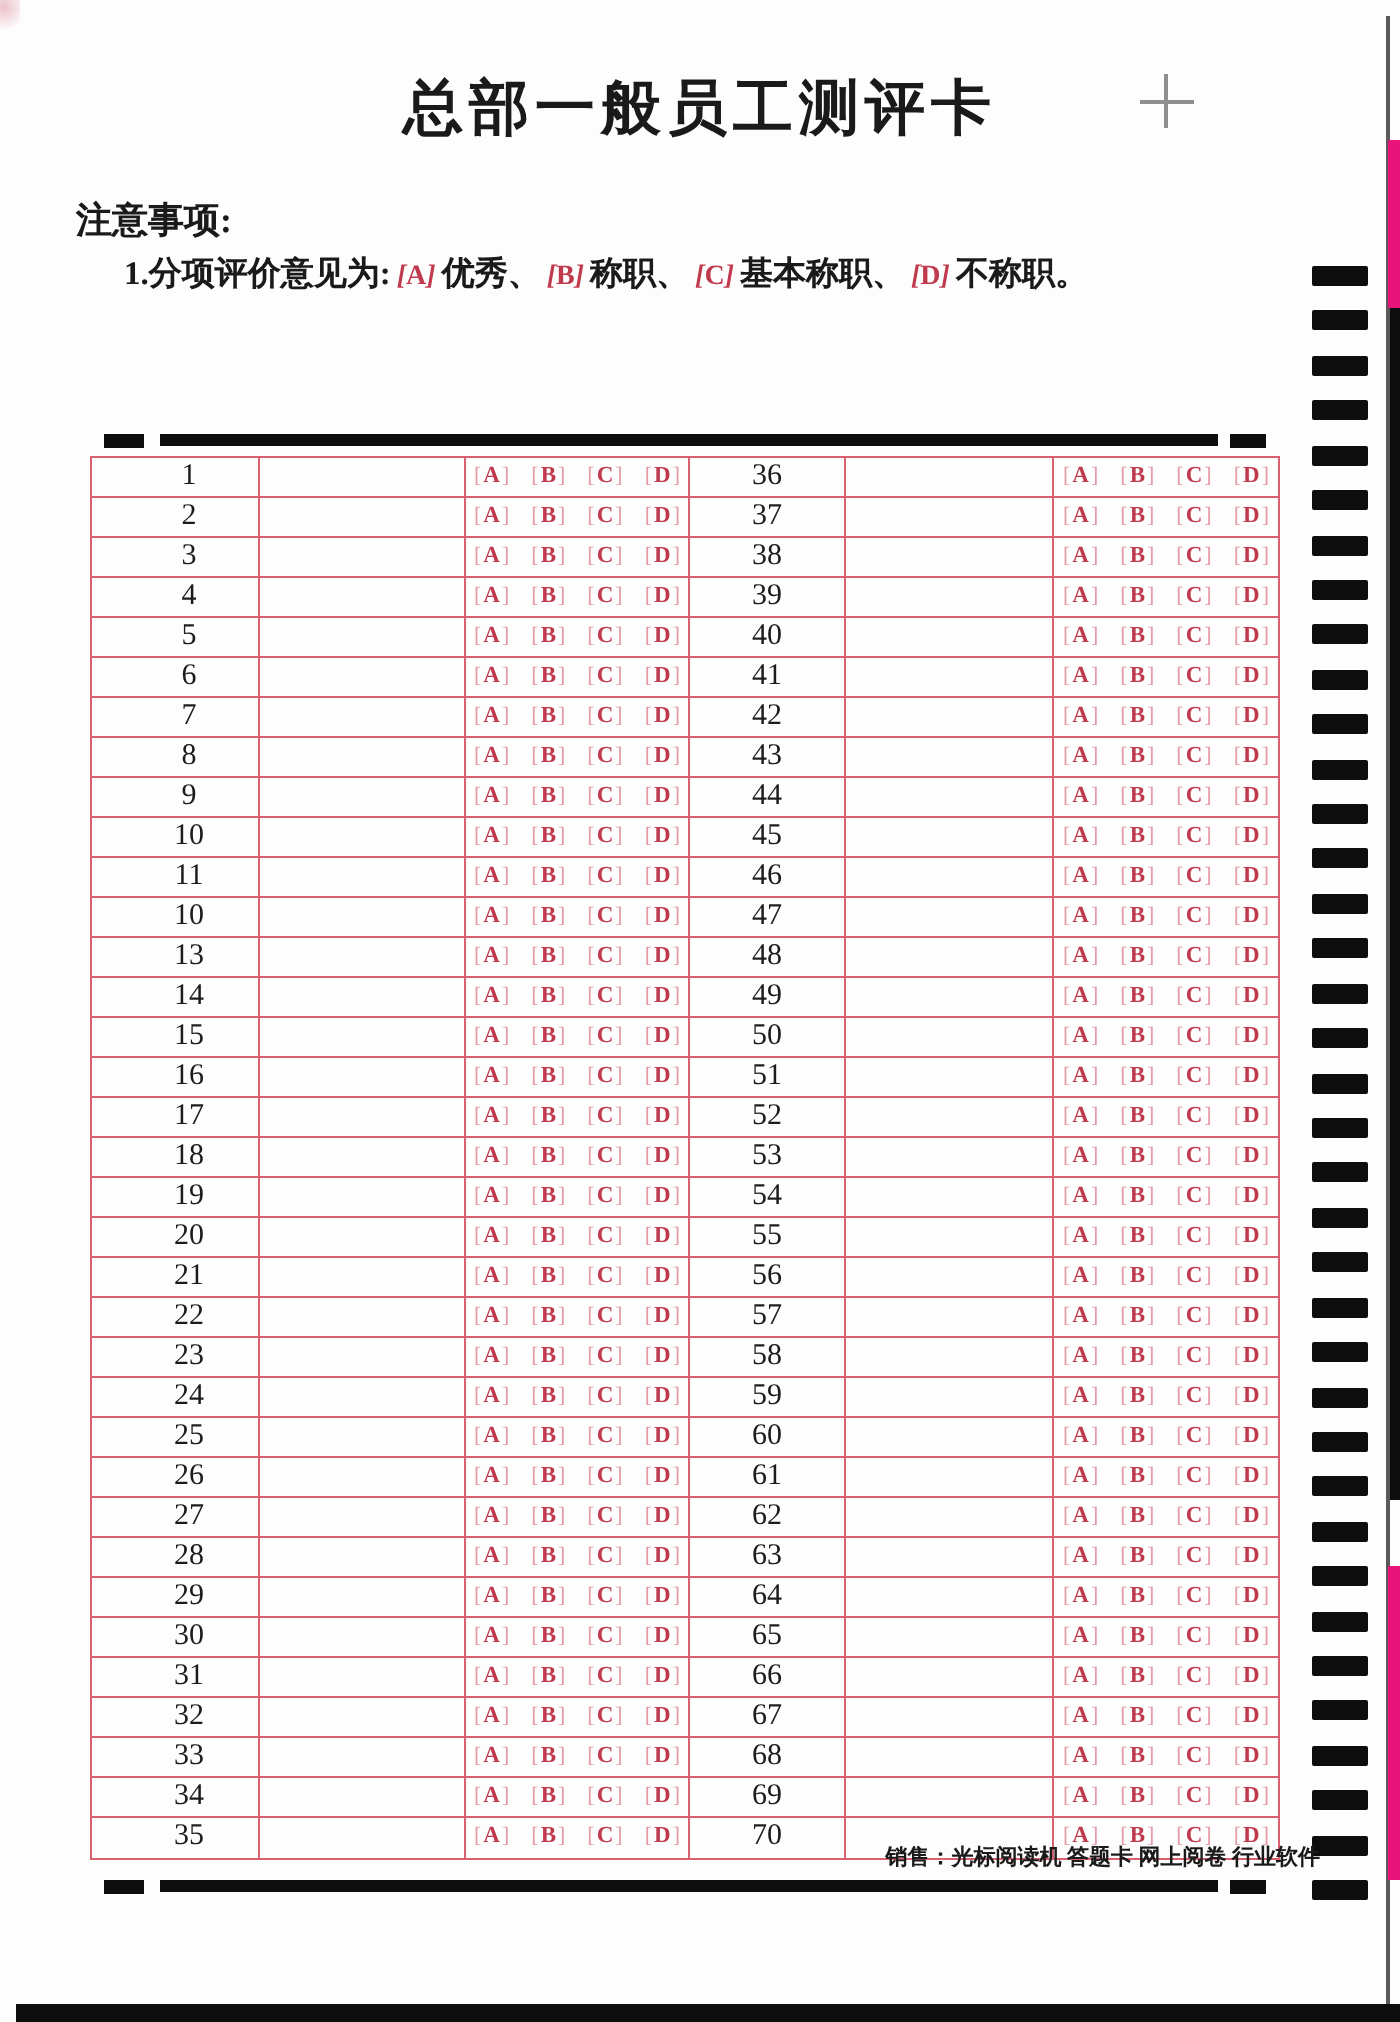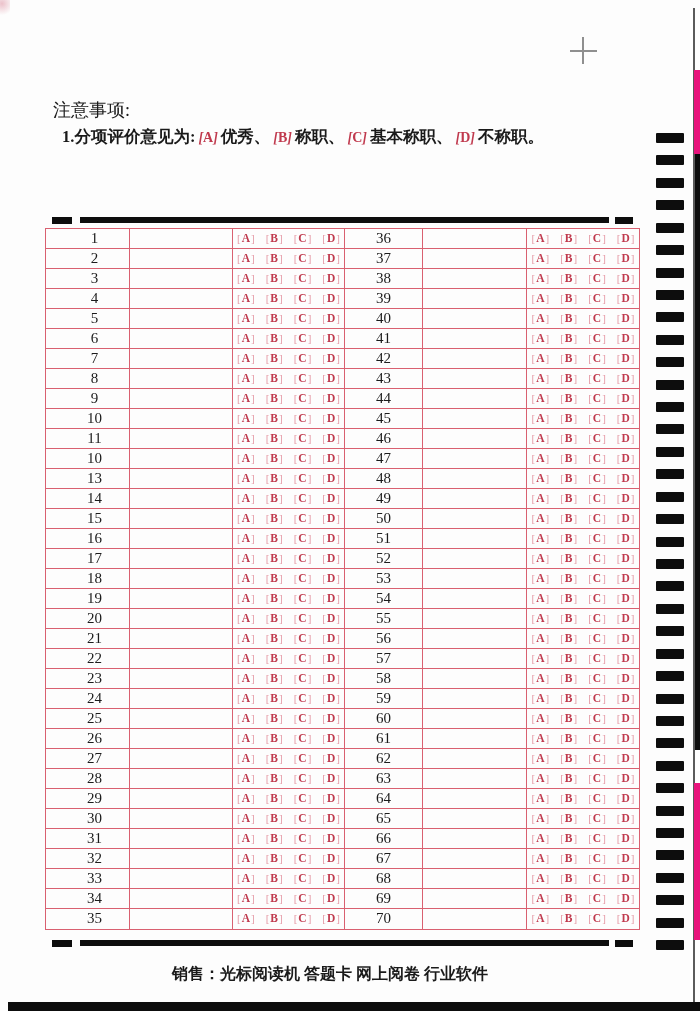--- a/index.html
+++ b/index.html
@@ -15,21 +15,21 @@
     background:#fdfdfd;overflow:hidden;
     font-family:"Liberation Serif","DejaVu Serif",serif;color:#1a1a1a;
   }
   .corner-smudge{position:absolute;left:0;top:0;width:10px;height:18px;
     background:radial-gradient(circle at 20% 20%, rgba(214,120,140,.45), rgba(214,120,140,0) 70%);}
   .title{position:absolute;left:0;top:34px;width:700px;text-align:center;
     font-size:30px;font-weight:bold;letter-spacing:3px;margin:0;}
   .plus-h{position:absolute;left:570px;top:50px;width:27px;height:2px;background:#8f8f8f;}
   .plus-v{position:absolute;left:582px;top:37px;width:2px;height:27px;background:#8f8f8f;}
 
-  .notice-heading{position:absolute;left:53px;top:98px;font-size:18px;font-weight:normal;}
+  .notice-heading{position:absolute;left:38px;top:98px;font-size:18px;font-weight:bold;}
   .notice-line{position:absolute;left:62px;font-size:16.5px;font-weight:bold;white-space:nowrap;}
   .nl1{top:126px;} .nl2{top:155px;} .nl3{top:184px;}
 
   .marker{font-weight:bold;color:var(--bubble-letter);font-size:14px;margin:0 3px;}
 
   .fill-demo{display:inline-block;width:21px;height:9px;background:var(--mark-black);
     vertical-align:-1px;margin:0 10px 0 3px;}
   .wrong-box{display:inline-block;width:21px;height:10px;border:1px solid #e9a5b0;
     vertical-align:-2px;margin:0 2px;position:relative;overflow:hidden;}
   .wrong-box span{position:absolute;left:0;top:0;width:100%;height:100%;
@@ -62,31 +62,32 @@
   .opt i{color:var(--bubble-bracket);font-style:normal;font-size:11px;margin:0 1px;}
 
   .timing-col{position:absolute;left:656px;top:0;width:28px;height:1011px;}
   .tmark{position:absolute;left:0;width:28px;height:10px;background:var(--mark-black);border-radius:1px;}
 
   .edge-line{position:absolute;left:693px;top:8px;width:2px;height:994px;background:#5a5a5a;}
   .edge-magenta-top{position:absolute;left:694px;top:70px;width:6px;height:84px;background:var(--edge-magenta);}
   .edge-black{position:absolute;left:695px;top:154px;width:5px;height:596px;background:var(--mark-black);}
   .edge-magenta-bottom{position:absolute;left:694px;top:783px;width:6px;height:157px;background:var(--edge-magenta);}
 
-  .footer{position:absolute;left:0;top:964px;width:660px;text-align:center;
-    font-size:16px;font-weight:bold;}
+  .footer{position:absolute;left:0;top:921px;width:660px;text-align:right;
+    font-size:11px;font-weight:bold;}
   .bottom-line{position:absolute;left:8px;top:1002px;width:692px;height:9px;background:var(--mark-black);}
 </style>
 </head>
 <body>
 
 <div class="page">
 
   <div class="corner-smudge"></div>
 
+  <h1 class="title">总部一般员工测评卡</h1>
 
   <div class="plus-h"></div>
   <div class="plus-v"></div>
 
   <div class="notice-heading">注意事项:</div>
 
   <div class="notice-line nl1">
     <span>1.分项评价意见为:</span><span id="n1-opts"><span class="marker"><i>[</i><b>A</b><i>]</i></span><span>优秀、</span><span class="marker"><i>[</i><b>B</b><i>]</i></span><span>称职、</span><span class="marker"><i>[</i><b>C</b><i>]</i></span><span>基本称职、</span><span class="marker"><i>[</i><b>D</b><i>]</i></span><span>不称职。</span></span>
   </div>
 

